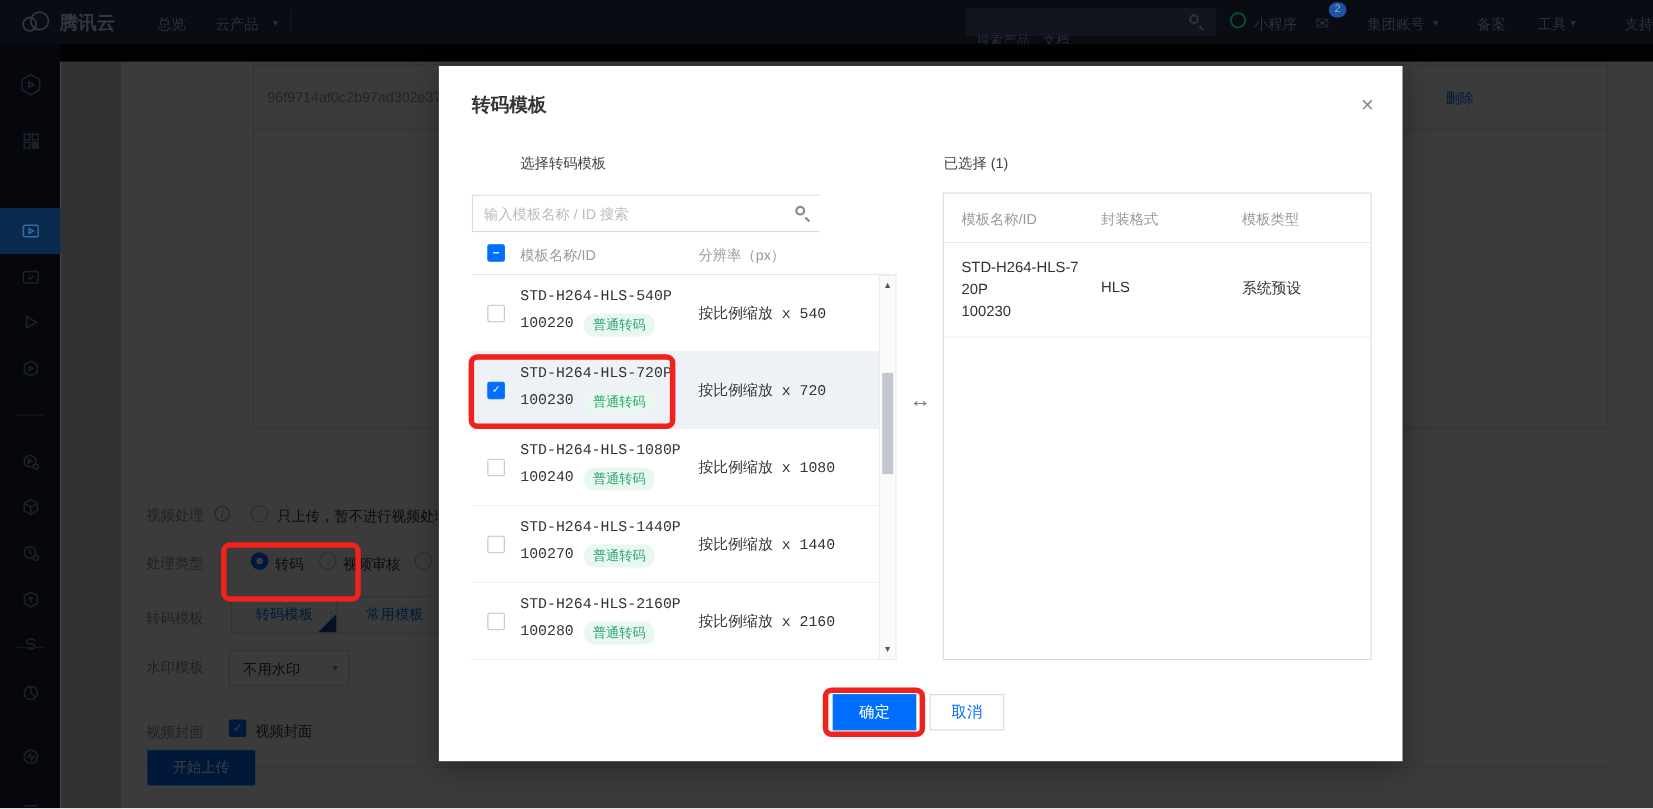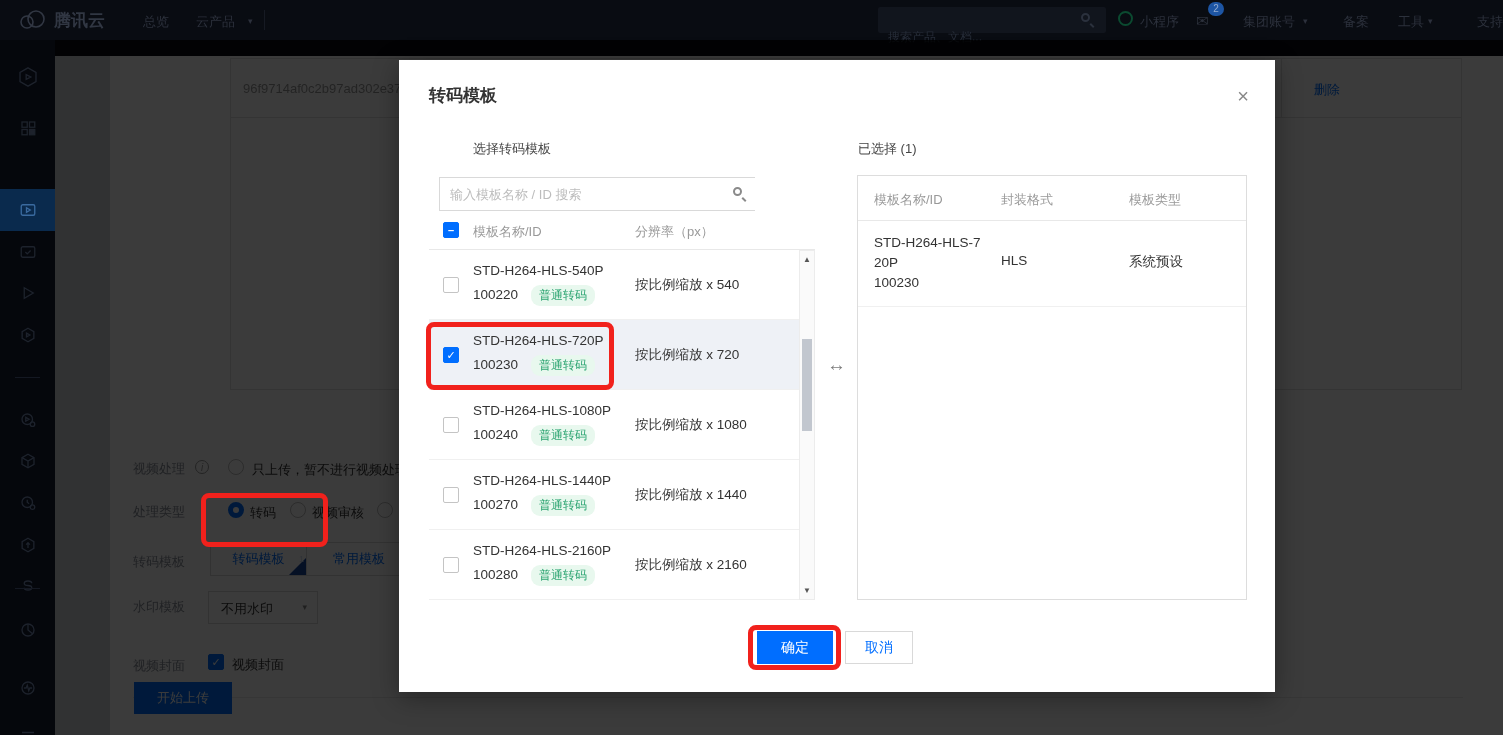--- a/index.html
+++ b/index.html
@@ -66,29 +66,29 @@
   
   .mask { position:absolute; left:55px; top:40px; width:1448px; height:695px; background:rgba(0,0,0,0.77); z-index:8; }
 
   
   .modal { position:absolute; left:399px; top:60px; width:876px; height:632px; background:#fff; z-index:10;
     box-shadow:0 6px 24px rgba(0,0,0,0.35); }
   .m-title { position:absolute; left:30px; top:24px; font-size:17px; font-weight:bold; color:#333; }
   .m-close { position:absolute; right:26px; top:26px; font-size:20px; color:#888; line-height:20px; cursor:pointer; }
   .m-sub { position:absolute; top:80px; font-size:13px; color:#444; }
   .panel-l { position:absolute; left:30px; top:117px; width:386px; height:423px; }
-  .search-wrap { position:absolute; left:10px; top:0; width:316px; height:34px; border:1px solid #d9d9d9; }
+  .search-wrap { position:absolute; left:0; top:0; width:316px; height:34px; border:1px solid #d9d9d9; }
   .search-wrap input { width:340px; height:32px; padding-left:10px; border:none; outline:none; font-size:13px; color:#333; font-family:inherit; }
   .search-wrap input::placeholder { color:#bcbcbc; }
   .search-wrap .mag { right:12px; top:9px; border-color:#8a8a8a; }
   .search-wrap .mag::after { background:#8a8a8a; }
   .lhead { position:absolute; left:0; top:34px; width:386px; height:39px; border-bottom:1px solid #e8e8e8; }
   .lhead .cb { left:14px; top:11px; }
   .lh-col { position:absolute; top:12px; font-size:13px; color:#999; }
-  .list { position:absolute; left:0; top:73px; width:386px; height:350px; border-bottom:1px solid #701a75; }
+  .list { position:absolute; left:0; top:73px; width:386px; height:350px; border-bottom:1px solid #701a75;font-family:Liberation Mono, monospace; }
   .lrow { position:absolute; left:0; width:370px; height:70px; border-bottom:1px solid #f0f0f0; background:#fff; }
   .lrow.sel { background:#eef1f6; }
   .lrow .cb { left:14px; top:27px; }
   .lr-name { position:absolute; left:44px; top:13px; font-size:13.5px; color:#333; }
   .lr-id { position:absolute; left:44px; top:37px; font-size:13.5px; color:#333; }
   .tag { position:absolute; left:102px; top:35px; font-size:12px; color:#2ba471; background:#e8f8ee;
     border-radius:9px; padding:2px 8px; white-space:nowrap; }
   .lr-res { position:absolute; left:206px; top:26px; font-size:13.5px; color:#333; white-space:nowrap; }
   .vscroll { position:absolute; left:370px; top:73px; width:16px; height:350px; background:#fafafa; border:1px solid #ececec; }
   .vs-up { position:absolute; left:3px; top:4px; font-size:8px; color:#555; }

